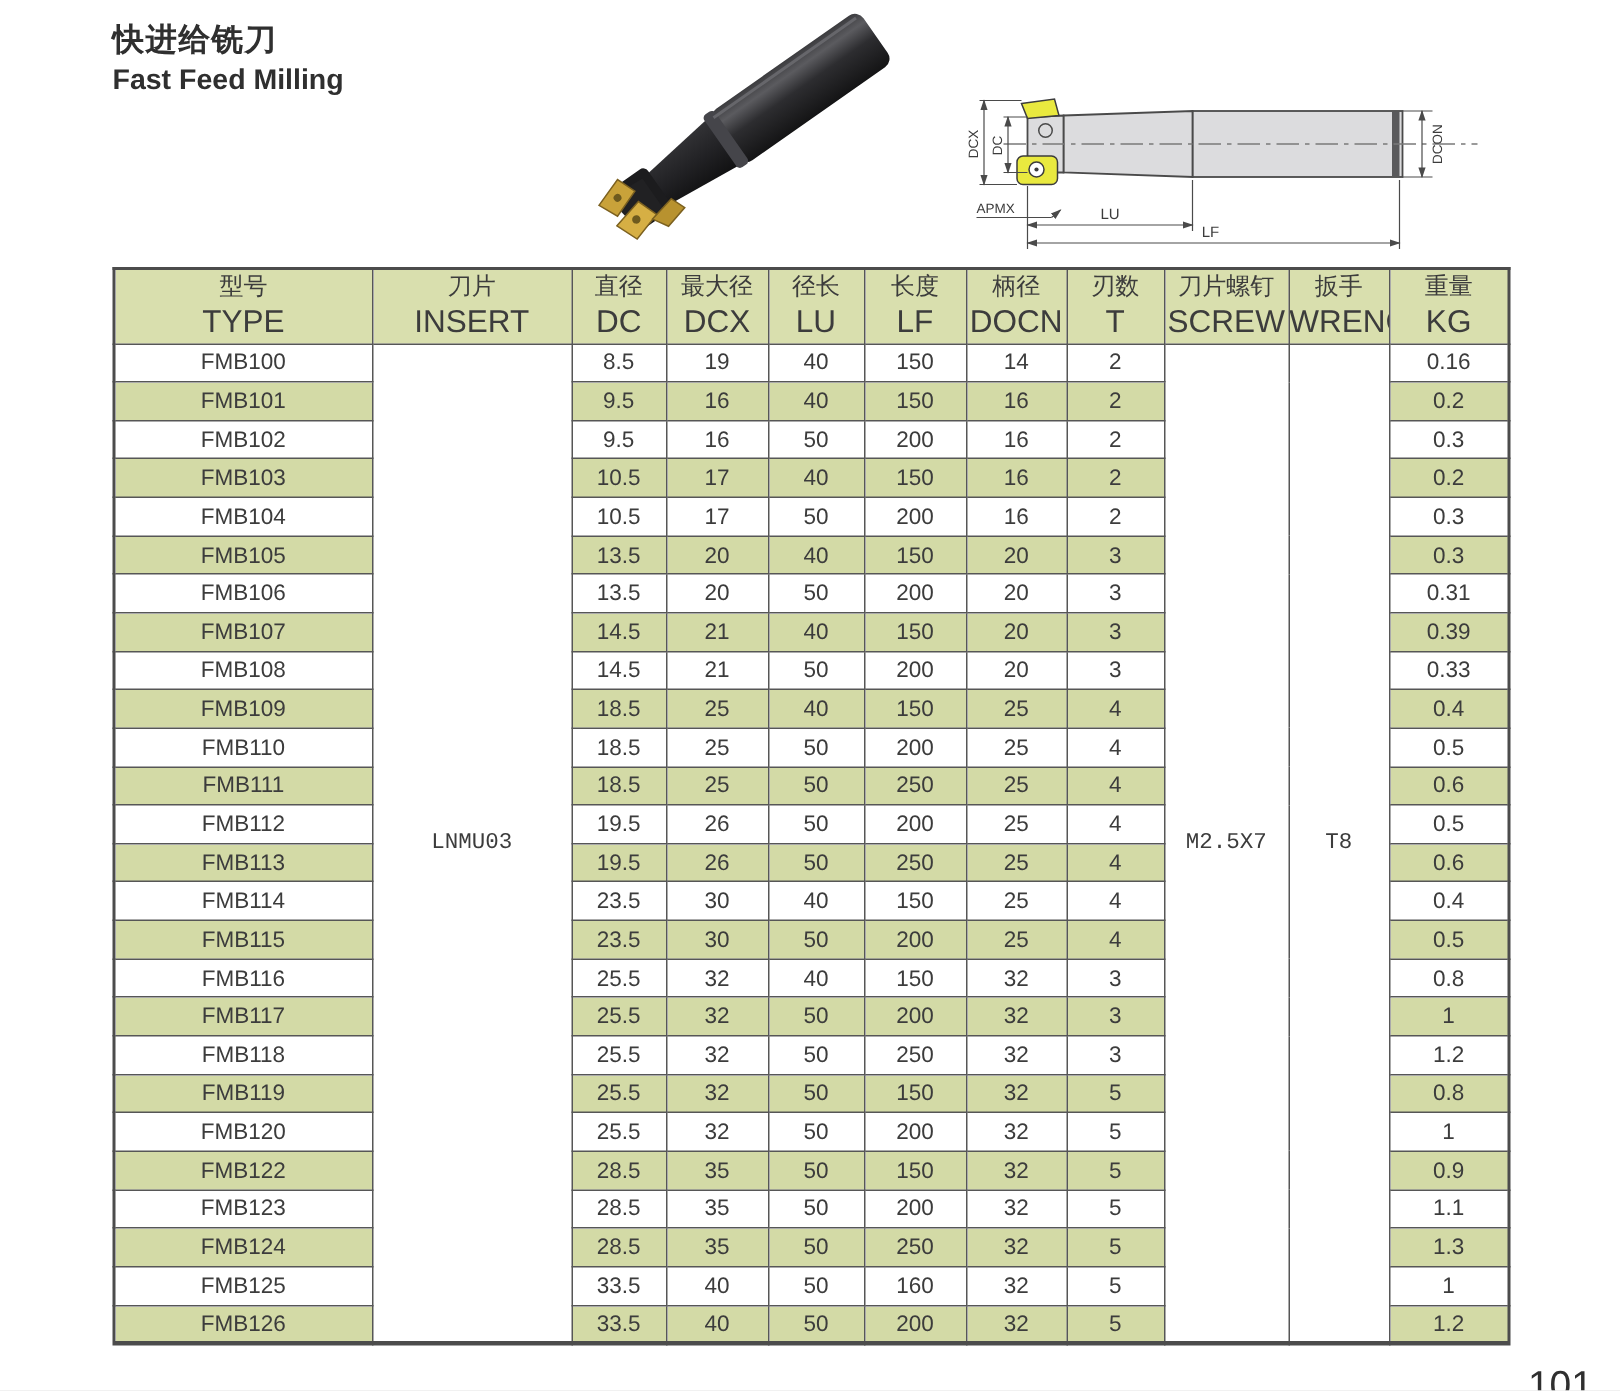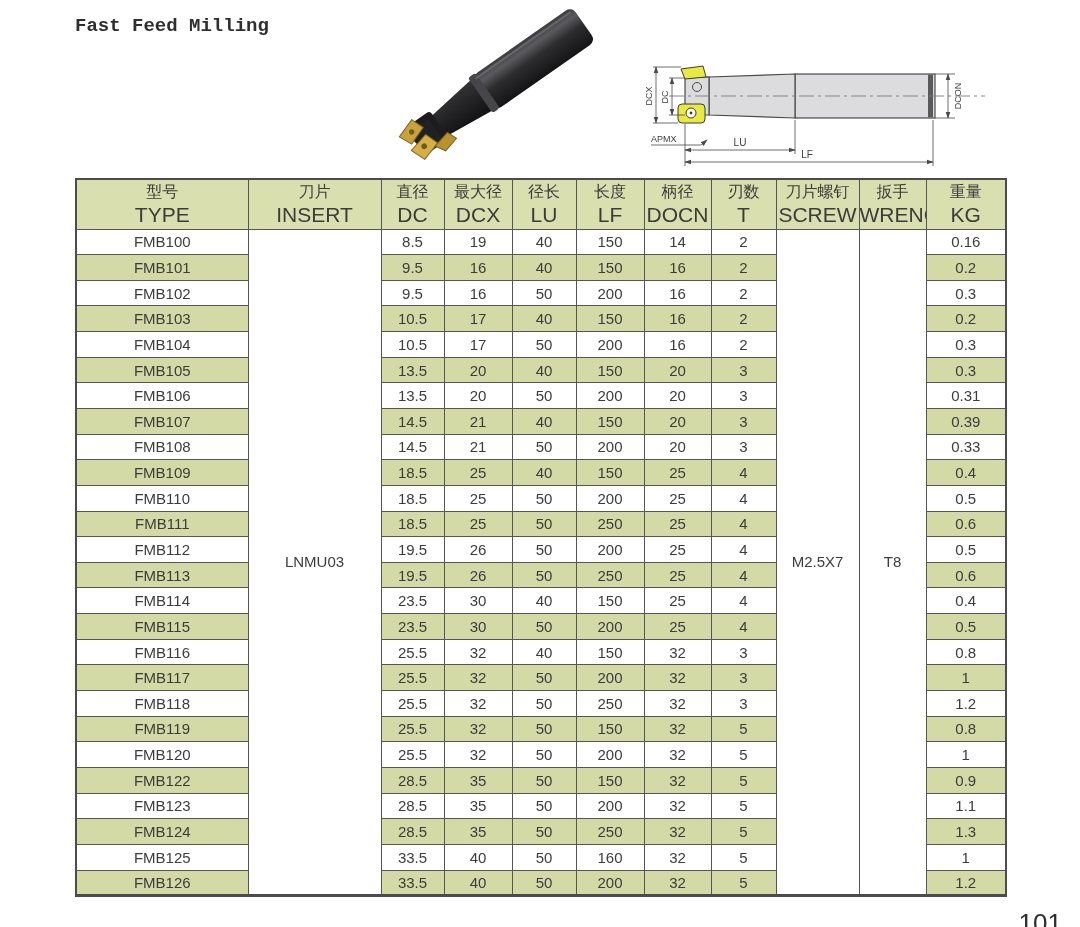--- a/index.html
+++ b/index.html
@@ -3,51 +3,52 @@
 <meta charset="utf-8">
 <style>
   * { margin:0; padding:0; box-sizing:border-box; }
   html,body { background:#e8e8e8; }
   .page {
     position:relative; width:1080px; height:927px; background:#ffffff;
     font-family:"Liberation Sans", sans-serif; color:#3c3c3c; overflow:hidden;
   }
   .title-block { position:absolute; left:75px; top:12px; }
   .title-zh { font-size:21px; font-weight:bold; color:#2f2f2f; letter-spacing:1px; }
-  .title-en { font-size:19px; font-weight:bold; color:#2f2f2f; margin-top:3px;font-family:Liberation Mono, monospace; }
+  .title-en { font-size:19px; font-weight:bold; color:#2f2f2f; margin-top:3px; }
 
   .photo { position:absolute; left:378px; top:3px; }
   .diagram { position:absolute; left:645px; top:54px;text-align:right; }
 
   table.spec {
     position:absolute; left:75px; top:178px; width:930px;
     border-collapse:collapse; table-layout:fixed;
     border:2px solid #4c4c4c; border-bottom:3px solid #4c4c4c;
   }
   table.spec th, table.spec td {
     border:1px solid #565656; text-align:center; vertical-align:middle;
     font-size:15px; color:#3c3c3c; padding:0; overflow:hidden; white-space:nowrap;
   }
   table.spec th { background:#d9dfae; font-weight:normal; height:50px;text-align:center; }
   table.spec th .zh { font-size:16px; line-height:1.35; }
   table.spec th .en { font-size:21px; line-height:1.2; }
   table.spec td { height:25.65px; background:#ffffff; }
   table.spec tr.alt td { background:#d3daa6; }
-  table.spec td.merged { background:#ffffff !important; font-size:15px; }
+  table.spec td.merged { background:#ffffff !important; font-size:15px;font-family:Liberation Mono, monospace; }
 
   .page-number {
     position:absolute; right:18px; bottom:-12px; font-size:26px; color:#2f2f2f;
   }
 </style>
 </head>
 <body>
 
 <div class="page">
 
   <div class="title-block">
+    <div class="title-zh">快进给铣刀</div>
     <div class="title-en">Fast Feed Milling</div>
   </div>
 
   <div class="photo">
     <svg width="235" height="168" viewBox="0 0 235 168">
       <defs>
         <linearGradient id="gshank" x1="0" y1="0" x2="0" y2="1">
           <stop offset="0" stop-color="#3c3c3f"></stop>
           <stop offset="0.22" stop-color="#5b5b5f"></stop>
           <stop offset="0.5" stop-color="#2d2d30"></stop>

